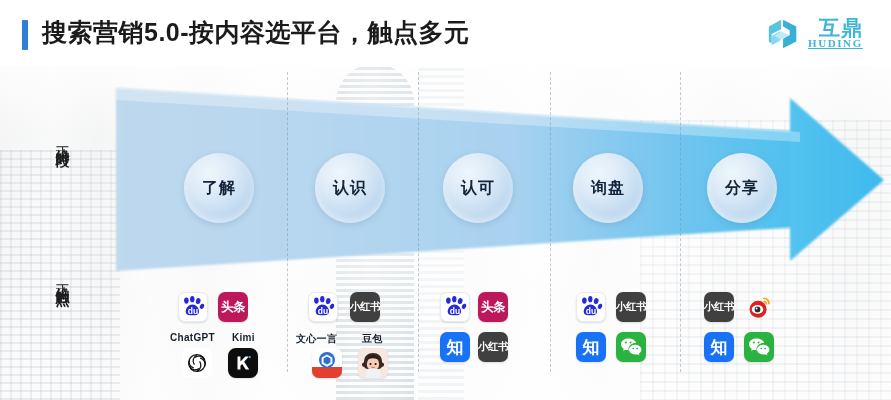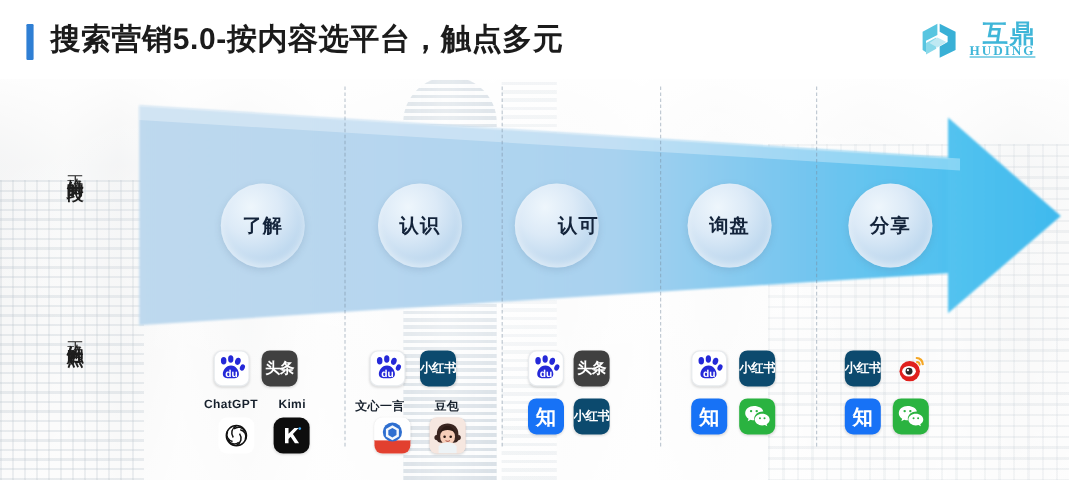--- a/index.html
+++ b/index.html
@@ -127,22 +127,22 @@
     font-weight: bold; overflow: hidden;
     box-shadow: 0 1px 2px rgba(0,0,0,0.12);
   }
   .ico-lbl {
     position: absolute; font-size: 10px; font-weight: bold; color: #16202c;
     white-space: nowrap; letter-spacing: 0.3px;
   }
 
   
   .ico-baidu { background:#ffffff; border:1px solid #e8ebee; }
-  .ico-toutiao { background:#404040; color:#fff; font-size:12.5px; letter-spacing:-0.5px; }
-  .ico-xhs { background:#0c4a6e; color:#fff; font-size:10.5px; letter-spacing:-0.5px; }
+  .ico-toutiao { background:#be185d; color:#fff; font-size:12.5px; letter-spacing:-0.5px; }
+  .ico-xhs { background:#404040; color:#fff; font-size:10.5px; letter-spacing:-0.5px; }
   .ico-zhihu { background:#1772f6; color:#fff; font-size:17px; }
   .ico-wechat { background:#2ab340; }
   .ico-weibo { background:#e0201d; }
   .ico-kimi { background:#0d0d0d; color:#fff; font-size:17px; border-radius:8px; }
   .ico-chatgpt { background:#ffffff; }
   .ico-wenxin { background:linear-gradient(#ffffff 0 62%, #e34b3c 62% 100%); }
   .ico-doubao { background:#f3dcd4; }
 
   .baidu-paw { width: 24px; height: 24px; }
   .cgpt-knot { width: 24px; height: 24px; }
@@ -210,21 +210,21 @@
   <div class="divider" style="left:418px;"></div>
   <div class="divider" style="left:550px;"></div>
   <div class="divider" style="left:680px;"></div>
 
   <div class="stage" style="left:184px; top:153px;">
     <span>了解</span>
   </div>
   <div class="stage" style="left:315px; top:153px;">
     <span>认识</span>
   </div>
-  <div class="stage" style="left:429px; top:153px;justify-content:flex-end;">
+  <div class="stage" style="left:443px; top:153px;">
     <span>认可</span>
   </div>
   <div class="stage" style="left:707px; top:153px;">
     <span>分享</span>
   </div>
   <div class="stage" style="left:573px; top:153px;">
     <span>询盘</span>
   </div>
 
   <div class="vlabel" style="left:55px; top:135px;">

